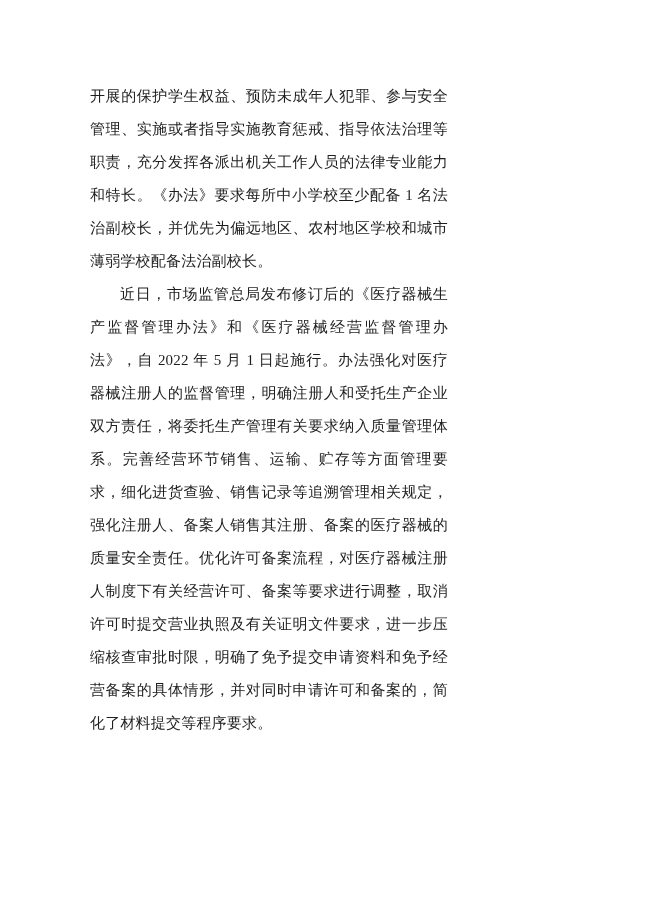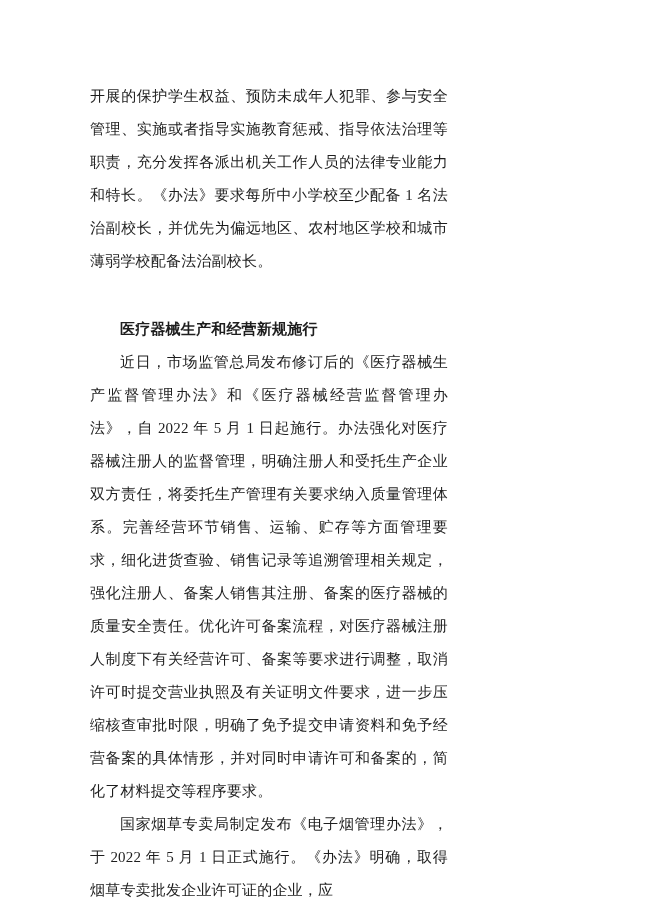--- a/index.html
+++ b/index.html
@@ -45,19 +45,17 @@
   .heading.gap-before-lg {
     margin-top: 46px;
   }
 </style>
 </head>
 <body>
 
 <div class="page">
   <p class="doc-block para continued">开展的保护学生权益、预防未成年人犯罪、参与安全管理、实施或者指导实施教育惩戒、指导依法治理等职责，充分发挥各派出机关工作人员的法律专业能力和特长。《办法》要求每所中小学校至少配备 1 名法治副校长，并优先为偏远地区、农村地区学校和城市薄弱学校配备法治副校长。</p>
 
-  <p class="doc-block heading gap-before">医疗器械生产和经营新规施行</p>
 
   <p class="doc-block para">近日，市场监管总局发布修订后的《医疗器械生产监督管理办法》和《医疗器械经营监督管理办法》，自 2022 年 5 月 1 日起施行。办法强化对医疗器械注册人的监督管理，明确注册人和受托生产企业双方责任，将委托生产管理有关要求纳入质量管理体系。完善经营环节销售、运输、贮存等方面管理要求，细化进货查验、销售记录等追溯管理相关规定，强化注册人、备案人销售其注册、备案的医疗器械的质量安全责任。优化许可备案流程，对医疗器械注册人制度下有关经营许可、备案等要求进行调整，取消许可时提交营业执照及有关证明文件要求，进一步压缩核查审批时限，明确了免予提交申请资料和免予经营备案的具体情形，并对同时申请许可和备案的，简化了材料提交等程序要求。</p>
 
 
-  <p class="doc-block para">国家烟草专卖局制定发布《电子烟管理办法》，于 2022 年 5 月 1 日正式施行。《办法》明确，取得烟草专卖批发企业许可证的企业，应</p>
 </div>
 
 </body></html>

